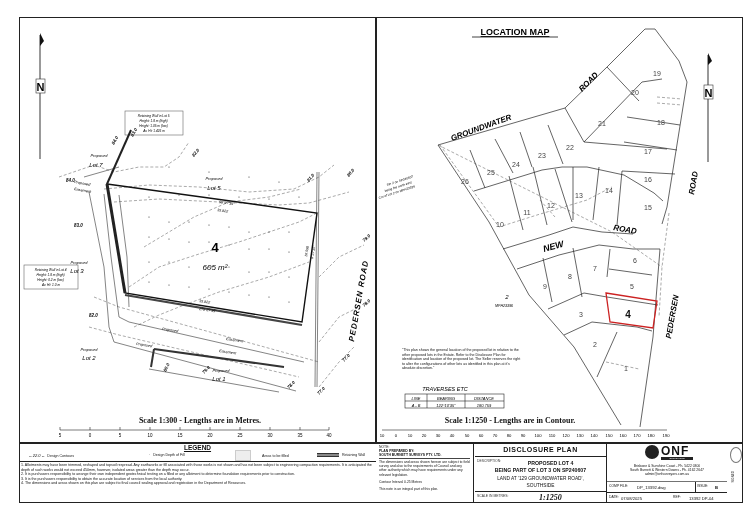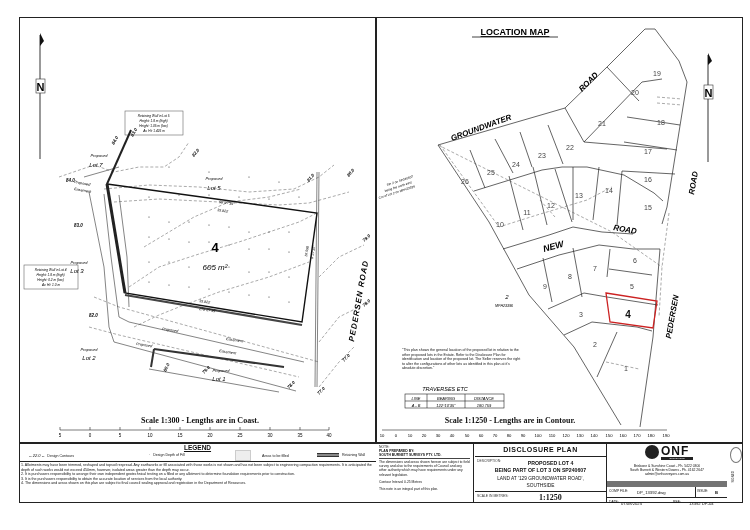--- a/index.html
+++ b/index.html
@@ -14,21 +14,21 @@
   .legend-title{position:absolute;left:0;width:100%;top:1px;text-align:center;font-weight:bold;font-size:6.5px;text-decoration:underline;}
   .legend-item{position:absolute;top:10px;font-size:3.6px;display:flex;align-items:center;gap:3px;}
   .notes{position:absolute;left:21px;top:463px;width:352px;font-size:3.6px;line-height:4.6px;}
   .note-box{position:absolute;left:376px;top:443px;width:98px;height:60px;font-size:3.4px;line-height:4.1px;padding:2px 3px;box-sizing:border-box;border-right:1px solid #222;}
   .dp-box{position:absolute;left:475px;top:443px;width:131px;height:60px;border-right:1px solid #222;}
   .dp-title{height:13px;border-bottom:1px solid #222;text-align:center;font-weight:bold;font-size:7px;letter-spacing:0.5px;line-height:13px;}
   .dp-desc{height:34px;border-bottom:1px solid #222;position:relative;text-align:center;}
   .dp-scale{height:12px;position:relative;}
   .small-lbl{font-size:3.4px;position:absolute;left:2px;top:2px;color:#333;}
   .co-box{position:absolute;left:607px;top:443px;width:120px;height:60px;}
-  .co-logo{height:38px;border-bottom:6px solid #737373;position:relative;}
+  .co-logo{height:38px;border-bottom:1px solid #737373;position:relative;}
   .co-row{height:10px;border-bottom:1px solid #222;position:relative;font-size:4.2px;}
   .sig{position:absolute;left:728px;top:443px;width:15px;height:60px;}
 </style>
 </head>
 <body>
 
 <div class="sheet"></div>
 <div class="vdiv"></div>
 <div class="hdiv"></div>
 
@@ -209,21 +209,21 @@
       <text x="131" y="420">10</text>
       <text x="161" y="420">15</text>
       <text x="191" y="420">20</text>
       <text x="221" y="420">25</text>
       <text x="251" y="420">30</text>
       <text x="281" y="420">35</text>
       <text x="310" y="420">40</text>
     </g>
   </g>
 </svg>
-<div class="abs scale-title" style="left:100px;top:416px;width:200px;">Scale 1:300  -  Lengths are in Coast.</div>
+<div class="abs scale-title" style="left:100px;top:416px;width:200px;">Scale 1:300  -  Lengths are in Metres.</div>
 
 <svg class="abs" style="left:377px;top:17px" width="366" height="425" viewBox="0 0 366 425">
   <text x="138" y="18" font-size="9" font-weight="bold" text-anchor="middle" text-decoration="underline">LOCATION MAP</text>
   <line x1="95" y1="20" x2="181" y2="20" stroke="#111" stroke-width="0.8"></line>
 
   <g>
     <line x1="331" y1="38" x2="331" y2="145" stroke="#999" stroke-width="2"></line>
     <polygon points="331,36 335,44 331,48" fill="#111"></polygon>
     <rect x="327" y="68" width="9" height="14" fill="#fff" stroke="#333" stroke-width="0.6"></rect>
     <text x="331.5" y="80" font-size="11" font-weight="bold" text-anchor="middle">N</text>
@@ -404,21 +404,21 @@
   <div class="dp-title">DISCLOSURE PLAN</div>
   <div class="dp-desc">
     <span class="small-lbl">DESCRIPTION:</span>
     <div style="position:absolute;left:20px;right:0;top:3px;font-weight:bold;font-size:5.2px;">PROPOSED LOT 4</div>
     <div style="position:absolute;left:0;right:0;top:10px;font-weight:bold;font-size:5.2px;">BEING PART OF LOT 3 ON SP240607</div>
     <div style="position:absolute;left:0;right:0;top:19px;font-size:4.8px;">LAND AT '129 GROUNDWATER ROAD',</div>
     <div style="position:absolute;left:0;right:0;top:26px;font-size:4.8px;">SOUTHSIDE</div>
   </div>
   <div class="dp-scale">
     <span class="small-lbl">SCALE IN METRES:</span>
-    <span style="position:absolute;left:64px;top:1px;font-family:'Liberation Serif',serif;font-weight:bold;font-size:8px;">1:1250</span>
+    <span style="position:absolute;left:64px;top:1px;font-family:'Liberation Serif',serif;font-style:italic;font-weight:bold;font-size:8px;">1:1250</span>
   </div>
 </div>
 
 <div class="co-box">
   <div class="co-logo">
     <div style="position:absolute;left:38px;top:2px;width:14px;height:14px;border-radius:50%;background:#222;"></div>
     <div style="position:absolute;left:54px;top:1px;font-weight:bold;font-size:12px;letter-spacing:1px;">ONF</div>
     <div style="position:absolute;left:54px;top:14px;width:32px;height:3px;background:#222;color:#fff;font-size:2.4px;text-align:center;line-height:3px;">SURVEYORS</div>
     <div style="position:absolute;left:0;right:0;top:21px;text-align:center;font-size:3.4px;line-height:4px;">
       <div>Brisbane &amp; Sunshine Coast  -  Ph. 5422 0300</div>

